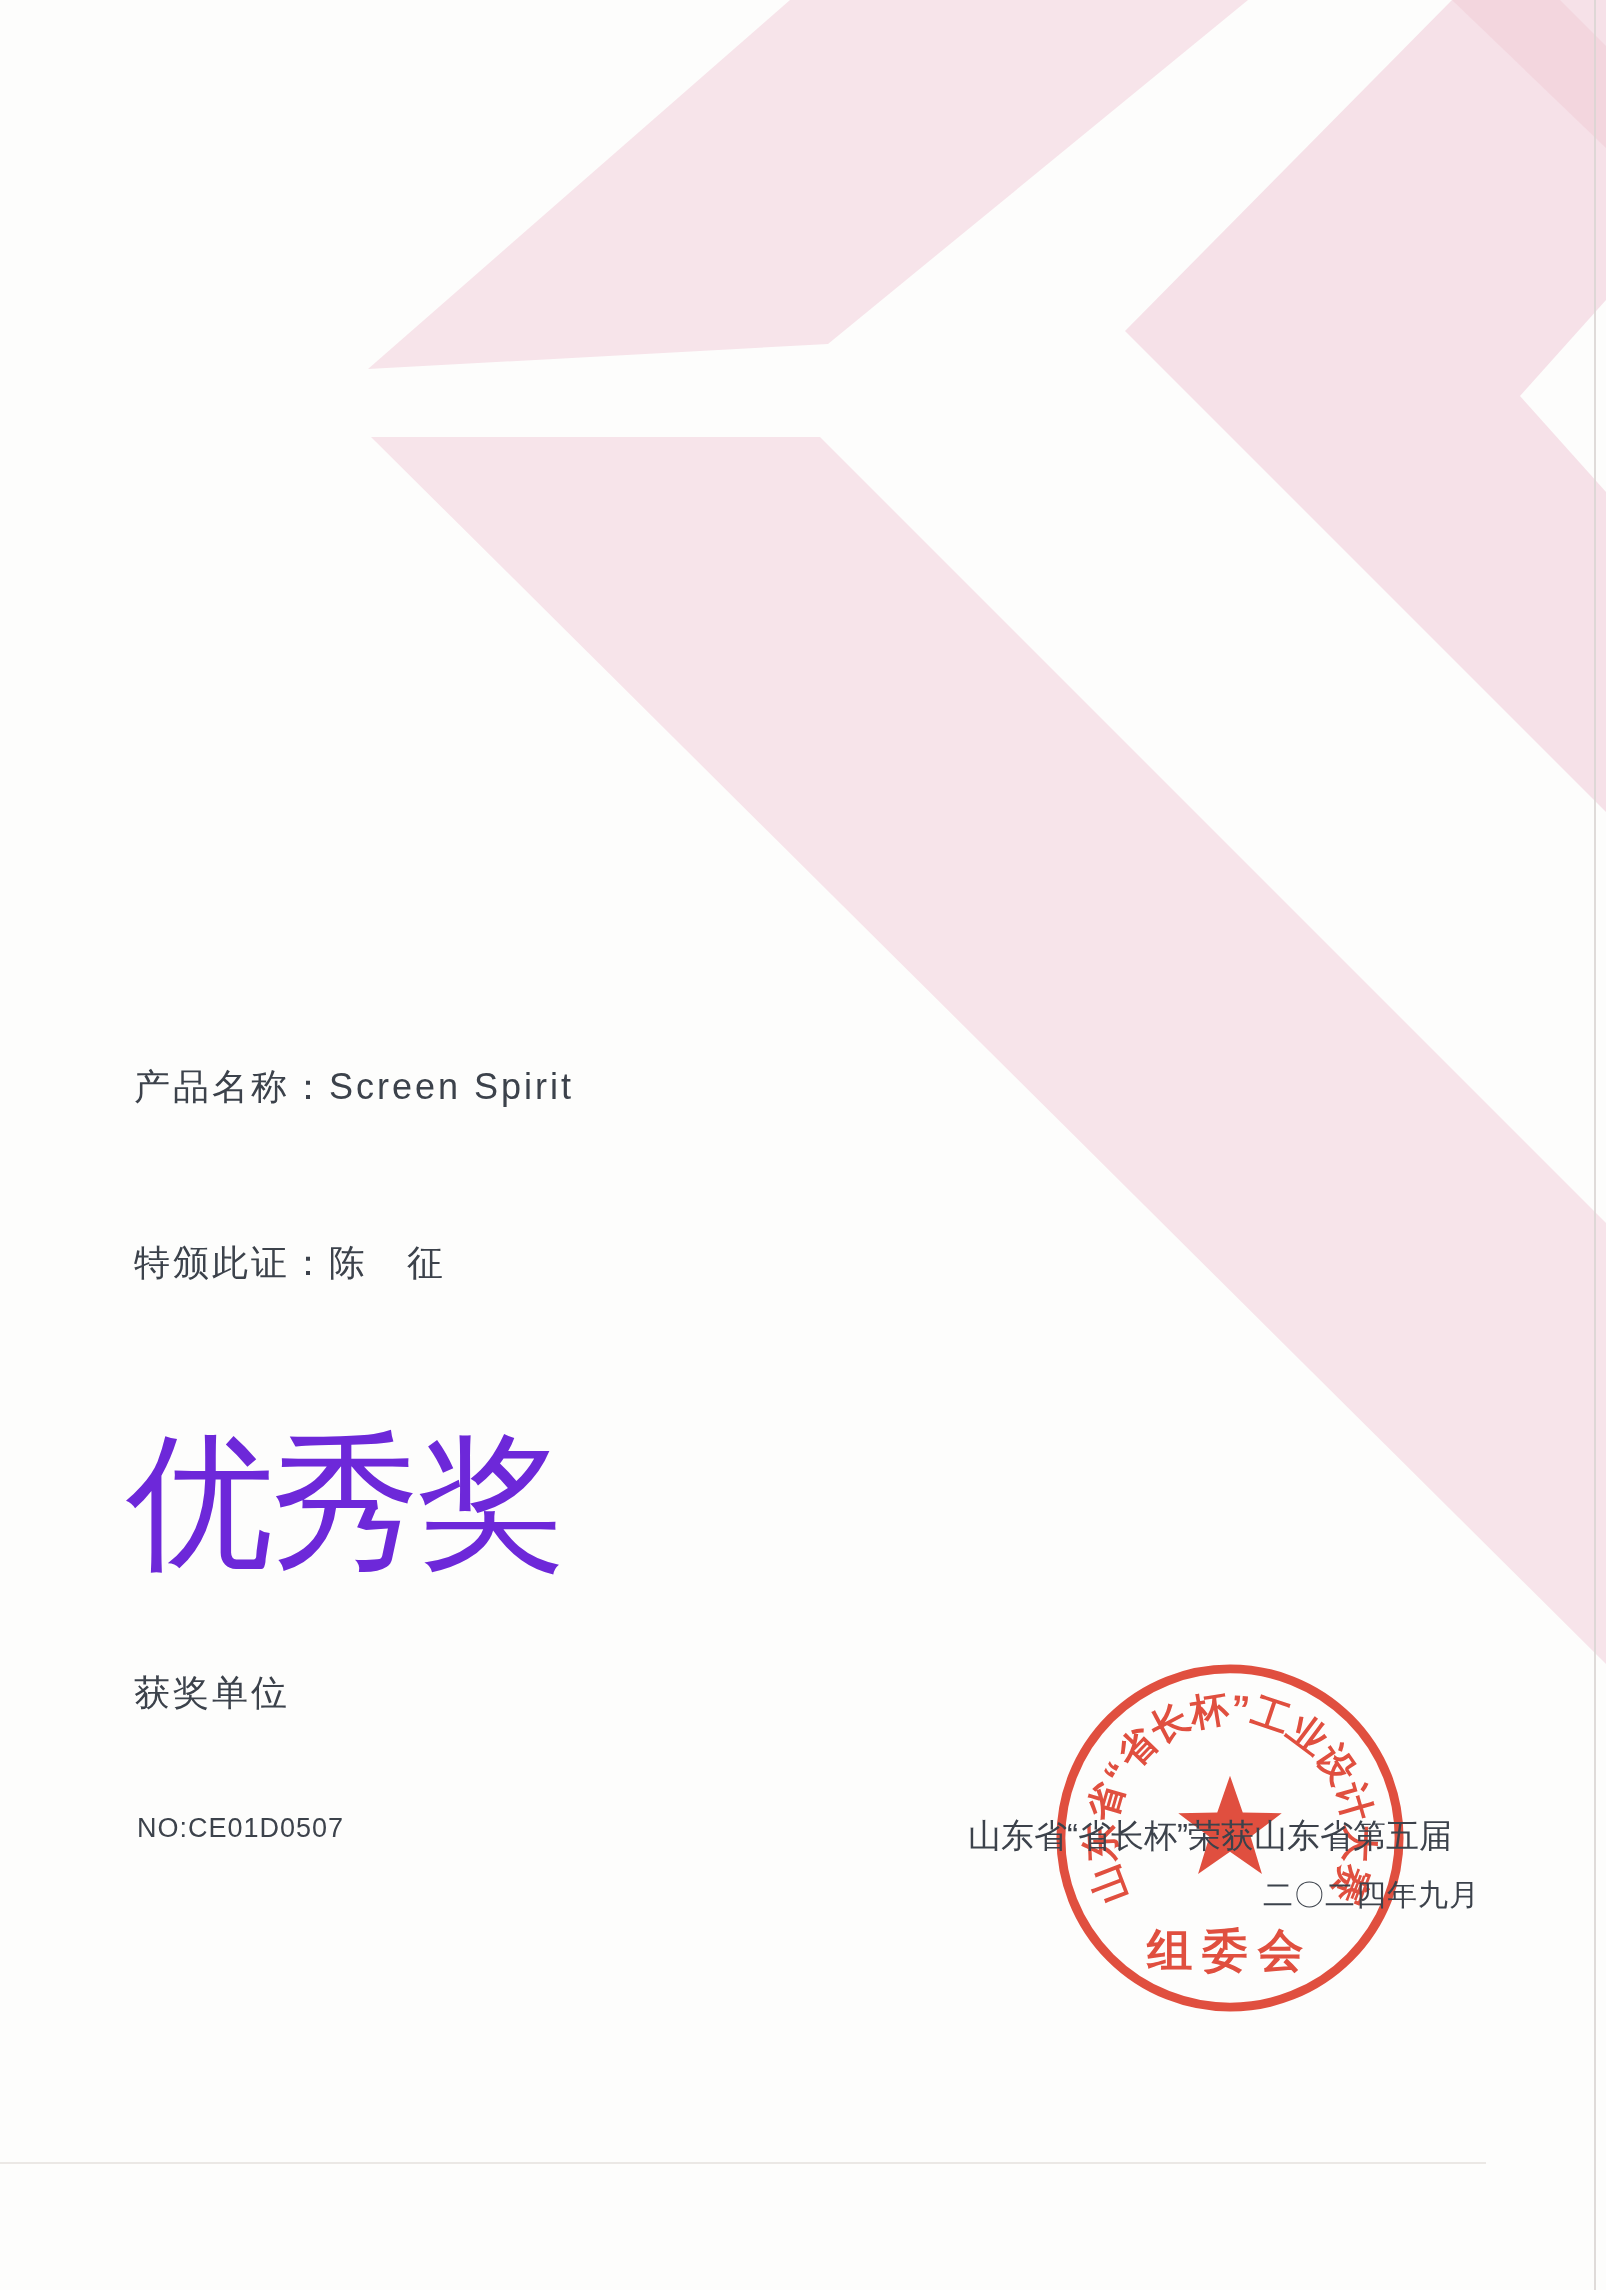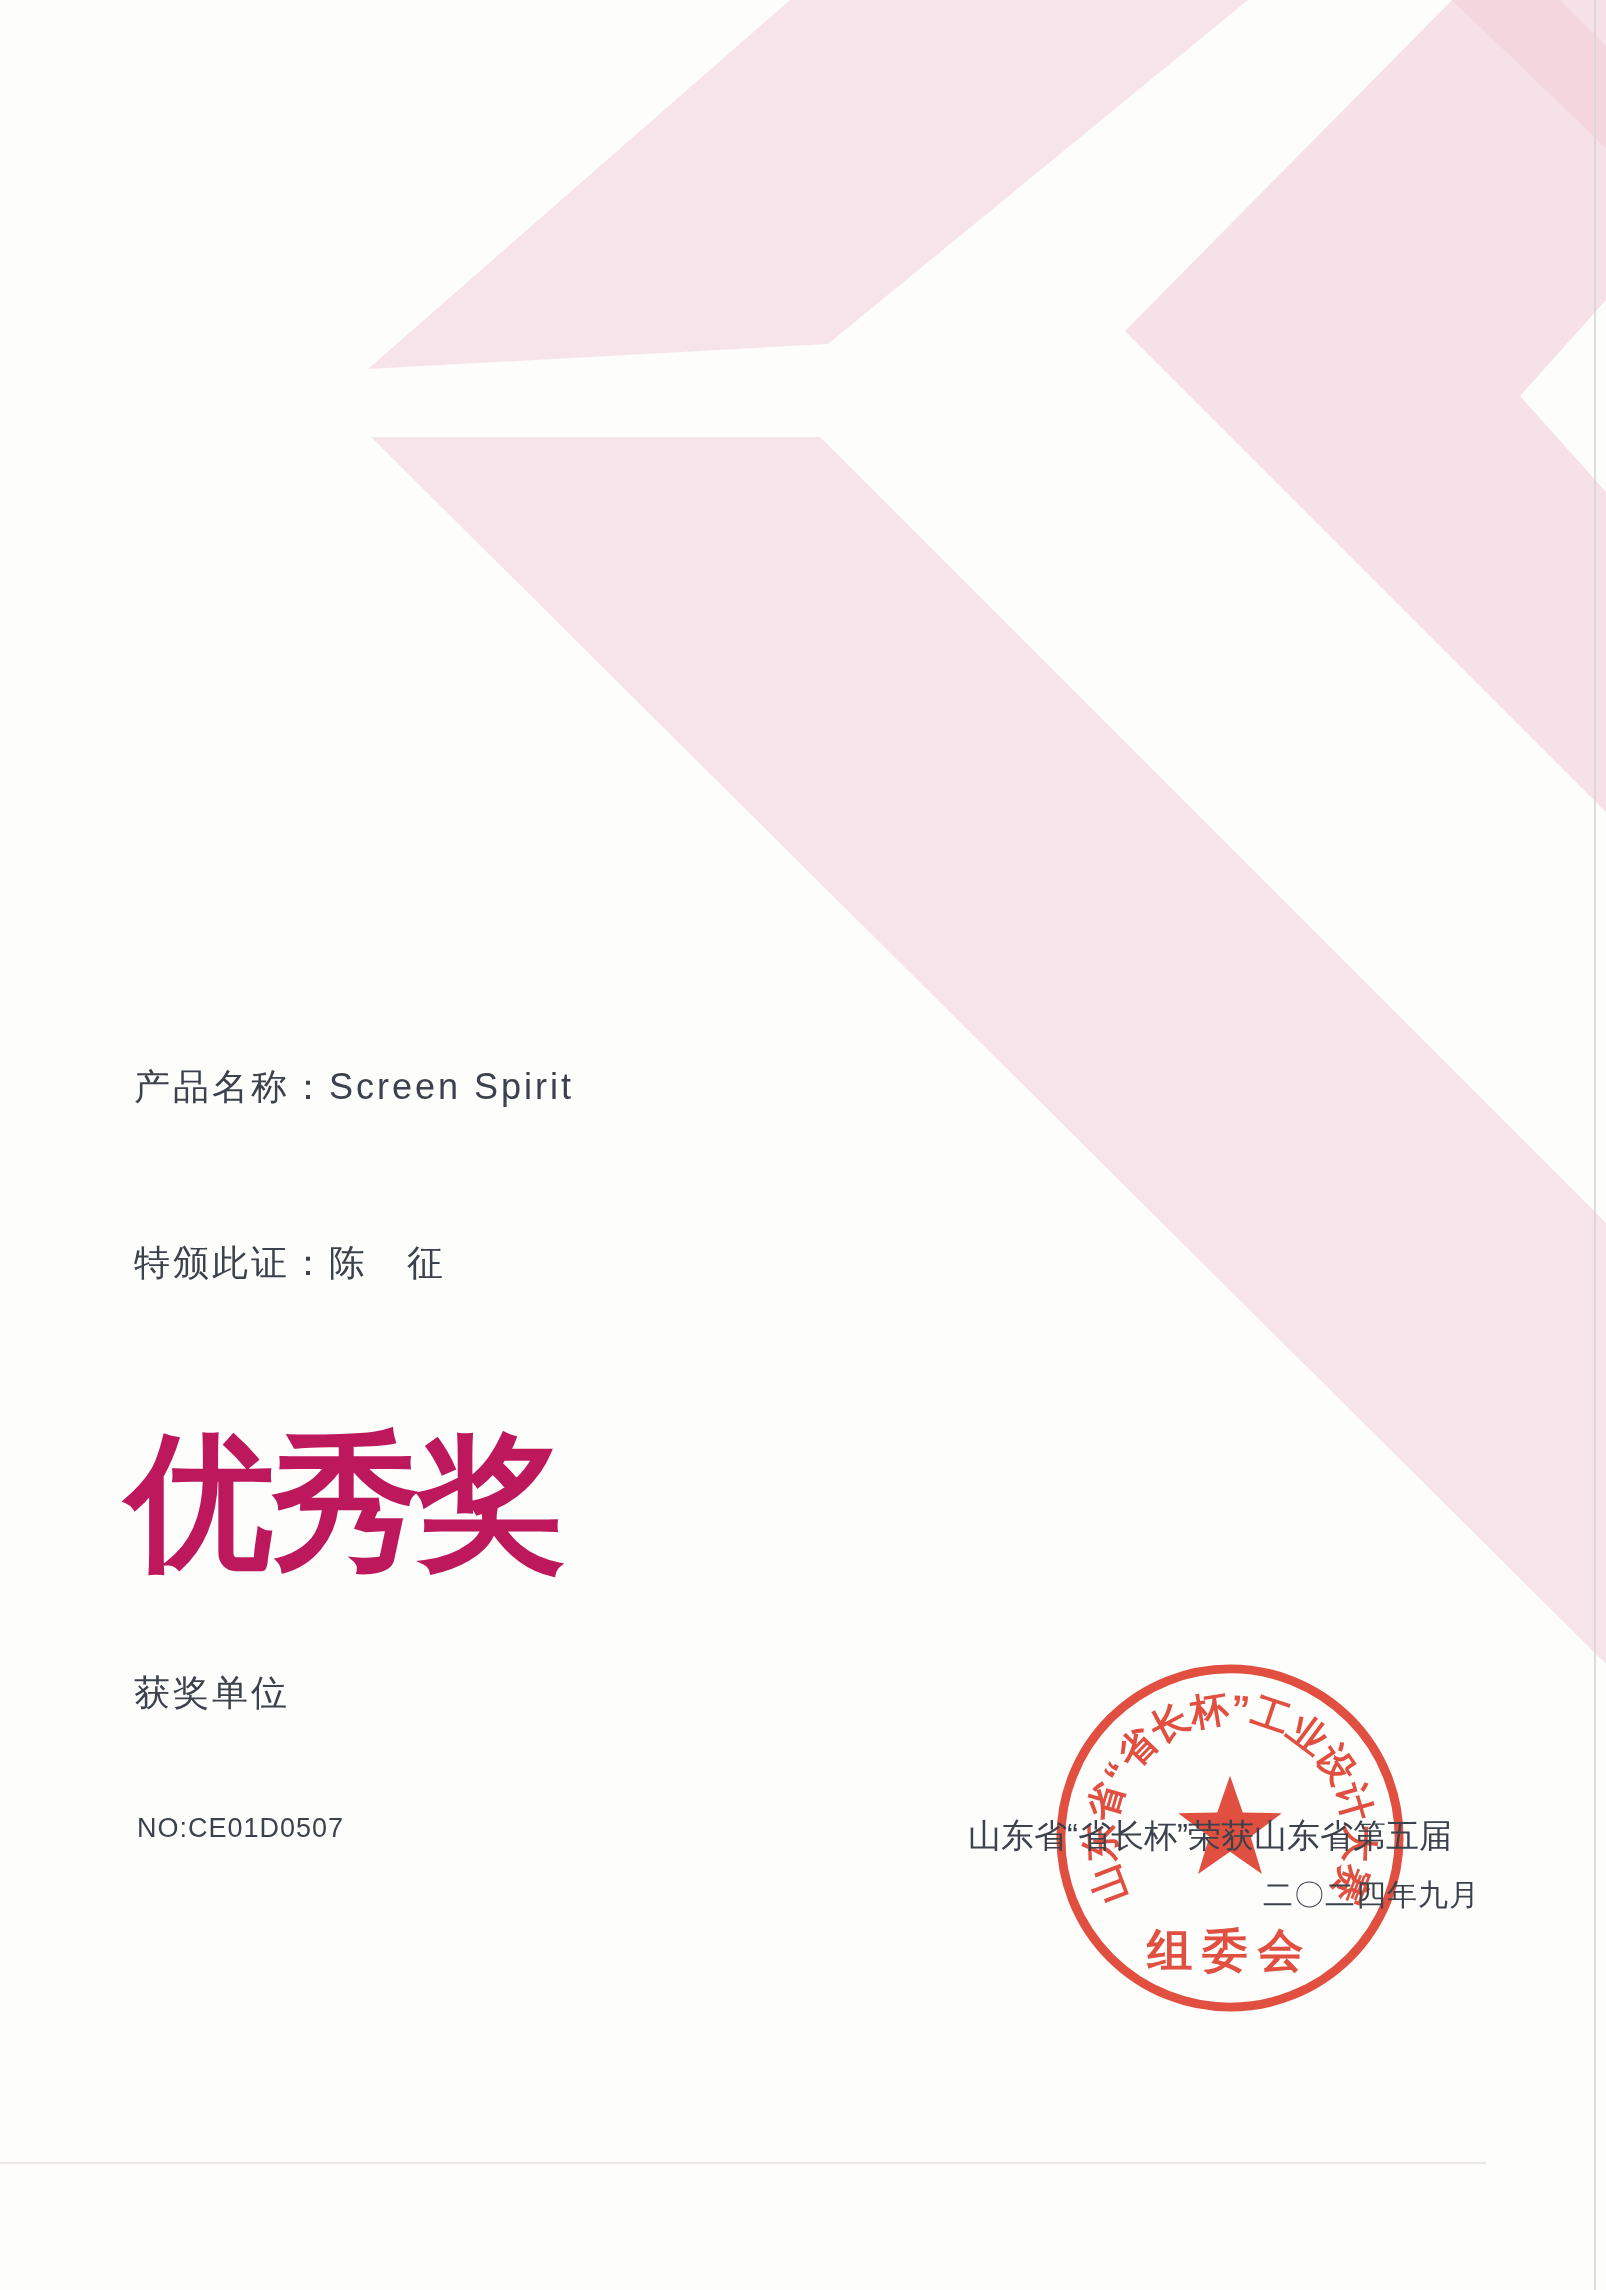--- a/index.html
+++ b/index.html
@@ -17,23 +17,23 @@
     font-size:36px;
     letter-spacing:3px;
     white-space:pre;
     line-height:1.15;
   }
   .field-line{left:134px;margin-top:19px;}
   .award-title{
     position:absolute;
     left:126px;top:1428px;
     font-size:148px;
-    font-weight:700;
+    font-weight:400;
     letter-spacing:-2px;
-    color:#be185d;
+    color:#6d28d9;
     white-space:pre;
     line-height:1;
   }
   .cert-no{left:137px;top:1813px;font-size:27px;letter-spacing:1px;}
   .committee-line{left:968px;top:1817px;font-size:33px;letter-spacing:0px;}
   .date-line{left:970px;top:1878px;width:510px;text-align:right;font-size:30px;letter-spacing:1px;}
   .seal{
     position:absolute;
     left:1052px;top:1660px;
     width:356px;height:356px;

